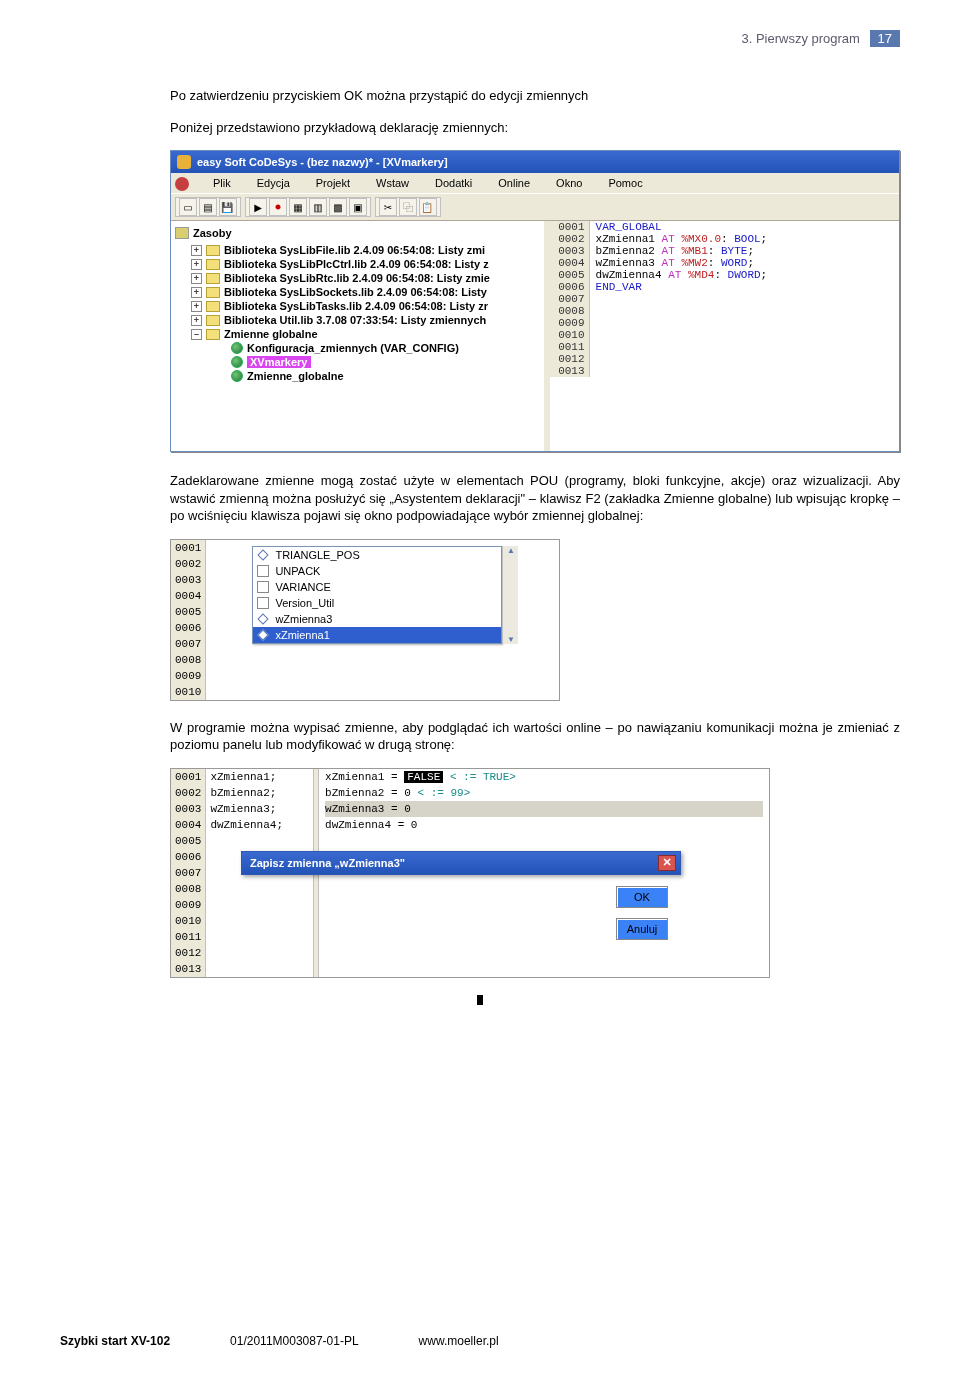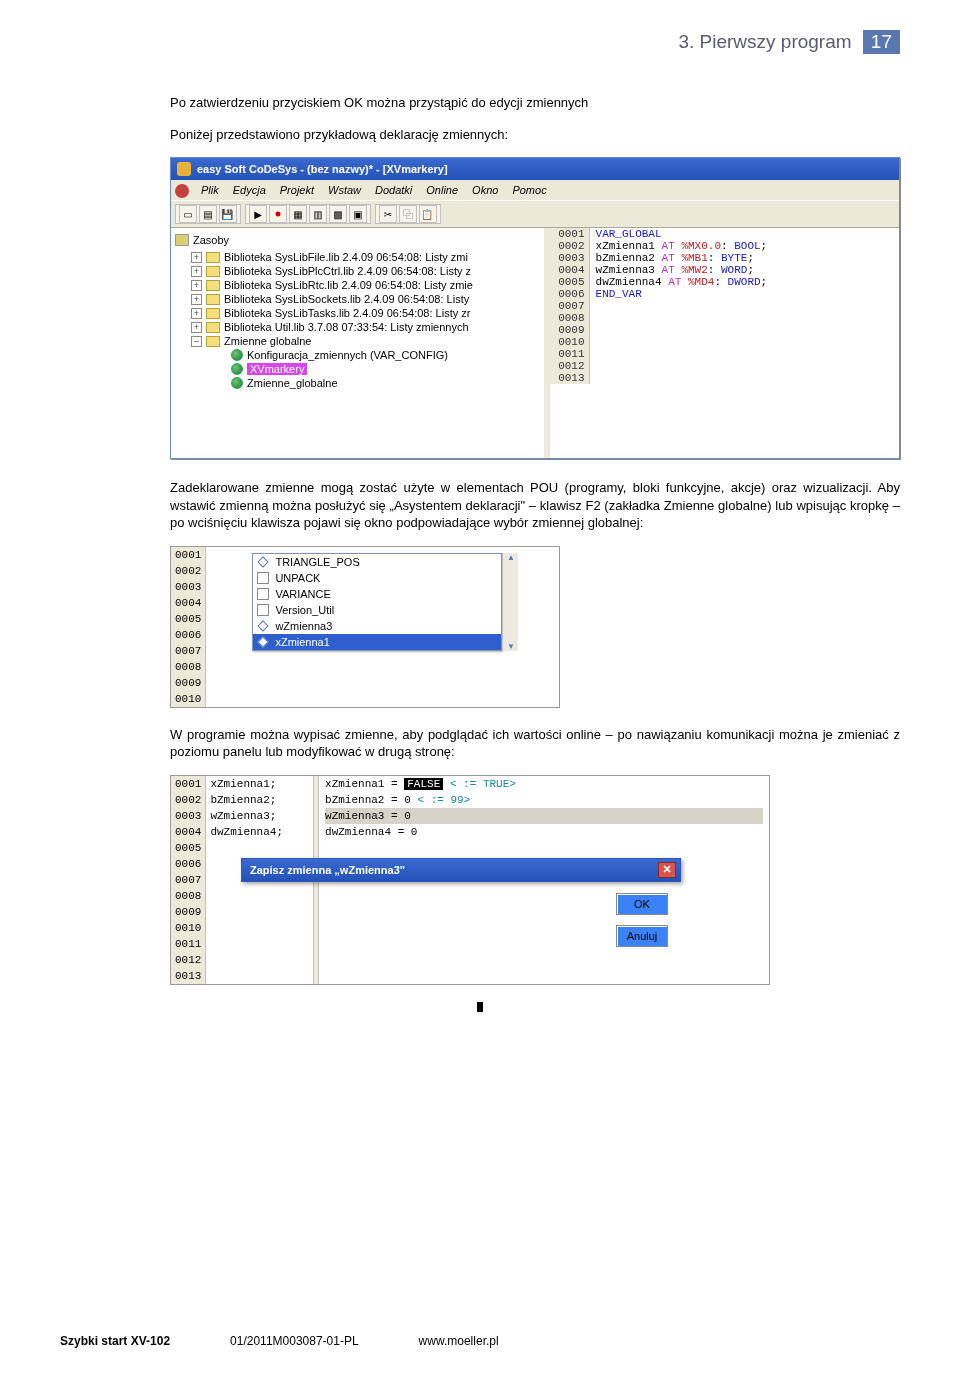--- a/index.html
+++ b/index.html
@@ -1,36 +1,36 @@
 <!DOCTYPE html>
 <html><head>
 <meta charset="utf-8">
 <style>
   * { box-sizing: border-box; margin: 0; padding: 0; }
   body { font-family: Arial, Helvetica, sans-serif; font-size: 13px; color: #000; background: #fff; width: 960px; }
   .page { padding: 30px 60px 20px 60px; min-height: 1360px; position: relative; }
-  .header-right { text-align: right; margin-bottom: 40px; font-size: 19px; }
+  .header-right { text-align: right; margin-bottom: 40px; font-size: 13px; }
   .header-chap { color: #5b5b6e; }
   .page-num { display:inline-block; background:#5a78b0; color:#fff; padding:1px 8px; margin-left:6px; }
   .body-text { margin: 0 0 14px 110px; text-align: justify; line-height: 1.35; }
   .body-text.after { margin-top: 20px; }
 
   
   .win { margin: 6px 0 14px 110px; border:1px solid #6a8dbd; box-shadow: 1px 1px 0 #888; font-family: Tahoma, Arial, sans-serif; font-size:11px; background:#ece9d8; }
   .titlebar { display:flex; align-items:center; height:22px; background:linear-gradient(#3a6ad0,#2353b7); color:#fff; font-weight:bold; padding:0 6px; }
   .titlebar .app-icon { width:14px; height:14px; background:#e7b13a; border-radius:3px; margin-right:6px; display:inline-block; }
-  .menubar { display:flex; gap:2px; padding:2px 4px; background:#ece9d8; font-size:11px;font-style:italic; }
+  .menubar { display:flex; gap:14px; padding:2px 4px; background:#ece9d8; font-size:11px; }
   .menubar span { padding:2px 6px; }
   .menubar .m-icon { width:14px; height:14px; background:#c74040; border-radius:7px; display:inline-block; margin:2px 4px 0 0; }
   .toolbar-row { display:flex; gap:4px; padding:3px 4px; background:#ece9d8; border-top:1px solid #fff; border-bottom:1px solid #aca899; }
   .tb-group { display:flex; gap:2px; padding:0 3px; border:1px solid #c0c0c0; background:#f5f3ea; }
   .tb-btn { width:18px; height:18px; border:1px solid #c0c0c0; background:#f5f3ea; display:flex; align-items:center; justify-content:center; font-size:10px; }
   .tb-btn.red { color:#c00; font-weight:bold; }
   .win-body { display:flex; background:#fff; }
-  .tree-pane { width:52%; border-right:6px solid #ece9d8; background:#fff; padding:4px 2px; min-height:230px; overflow:hidden; }
+  .tree-pane { width:52%; border-right:6px solid #ece9d8; background:#fff; padding:4px 2px; min-height:230px; overflow:hidden;font-weight:bold; }
   .code-pane { width:48%; background:#fff; }
   .tree-title { display:flex; align-items:center; gap:4px; padding:2px 2px 4px 2px; }
   .tree-title .ico { width:14px; height:12px; background:#d8d070; border:1px solid #999; display:inline-block; }
   .tree-item { display:flex; align-items:center; gap:4px; padding:1px 0 1px 0; white-space:nowrap; }
   .tree-item .exp { width:11px; height:11px; border:1px solid #888; display:inline-flex; align-items:center; justify-content:center; font-size:9px; line-height:9px; color:#444; background:#fff; }
   .tree-item .folder { width:14px; height:11px; background:#f3e07a; border:1px solid #b8a236; display:inline-block; }
   .tree-item .globe { width:12px; height:12px; border-radius:6px; background:radial-gradient(circle at 35% 35%,#6fc56f,#1f7a3f); display:inline-block; border:1px solid #2a5; }
   .tree-sel { background:#d946ef; color:#fff; padding:0 3px; }
   .indent1 { padding-left:18px; } .indent3 { padding-left:58px; }
   .code-line { display:flex; }

